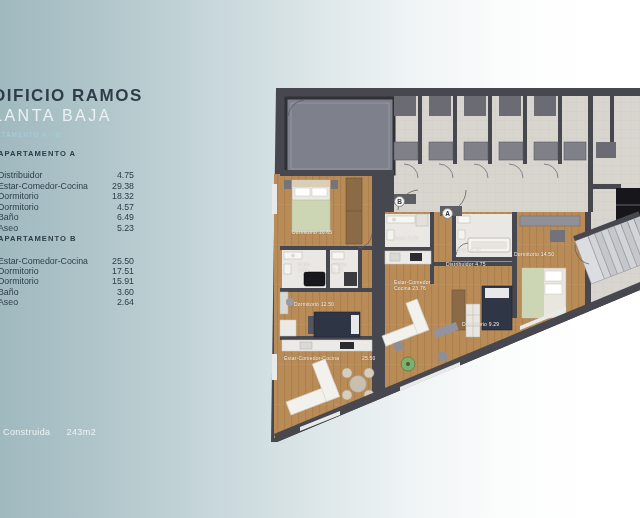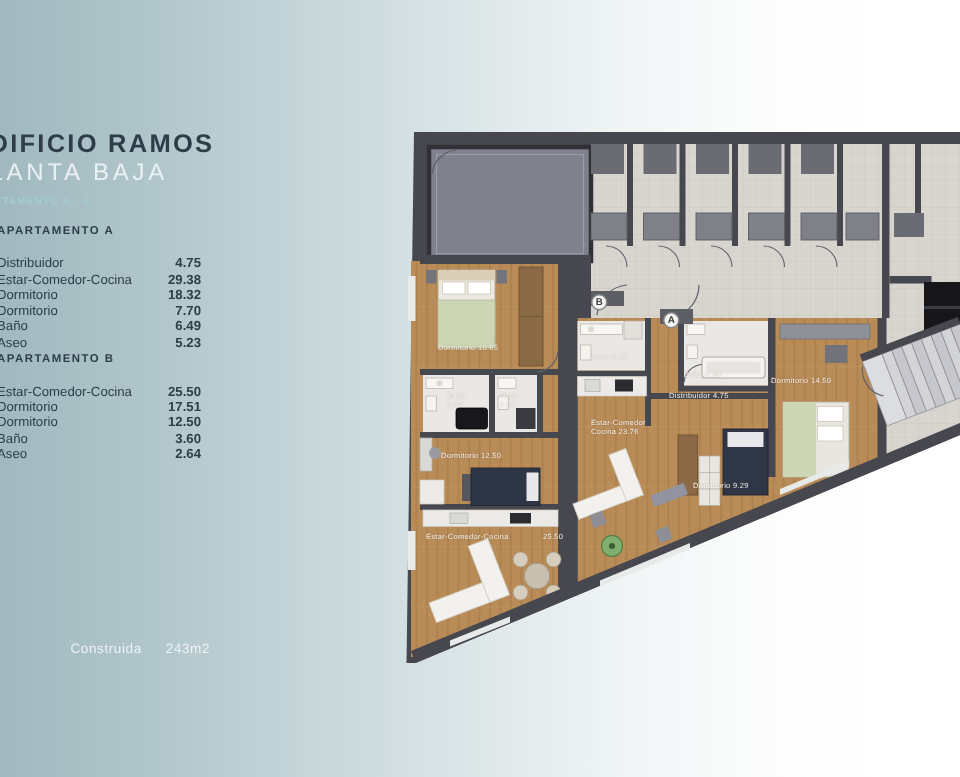--- a/index.html
+++ b/index.html
@@ -11,22 +11,22 @@
   .abs{position:absolute;}
   
   .title{left:-7px;top:86px;font-size:17px;font-weight:700;letter-spacing:1.5px;color:#2e3d48;white-space:nowrap;}
   .subtitle{left:-7px;top:107px;font-size:16px;font-weight:500;letter-spacing:2.5px;color:#eaf1f2;white-space:nowrap;}
   .aptline{left:-4px;top:131px;font-size:6.5px;font-weight:600;letter-spacing:0.9px;color:#a5cbd2;white-space:nowrap;}
   .sec-header{font-size:7.6px;font-weight:700;letter-spacing:1px;color:#2e3d48;white-space:nowrap;}
   .rows{width:136px;margin-left:-2px;}
   .row{display:flex;justify-content:space-between;align-items:baseline;color:#2e3d48;}
   .rowsA .row{height:10.6px;font-size:8.8px;}
   .rowsB .row{height:10.2px;font-size:8.8px;}
-  .row .val{font-weight:700;}
-  .footer{left:3px;top:427px;display:flex;gap:16px;font-size:9px;letter-spacing:0.4px;color:#eef3f4;white-space:nowrap;margin-left:44px;}
+  .row .val{font-weight:400;}
+  .footer{left:3px;top:427px;display:flex;gap:16px;font-size:9px;letter-spacing:0.4px;color:#eef3f4;white-space:nowrap;}
   
   .watermark{left:222px;top:238px;font-size:41px;font-weight:700;letter-spacing:-1px;
     color:rgba(255,255,255,0.55);z-index:30;white-space:nowrap;}
   
   .plan{left:270px;top:84px;width:370px;height:364px;}
   .plan svg{position:absolute;left:0;top:0;}
   .plan-label{position:absolute;color:rgba(255,255,255,0.92);font-size:5px;line-height:5.6px;
     letter-spacing:0.2px;white-space:nowrap;z-index:20;text-shadow:0 0 1px rgba(80,55,25,0.45);}
   .unit-marker{position:absolute;width:11px;height:11px;border-radius:50%;background:#f4f4f1;
     border:1px solid #85858c;color:#3a3a42;font-size:6.5px;font-weight:700;display:flex;
@@ -50,21 +50,21 @@
     <div class="row">
         <span>Estar-Comedor-Cocina</span>
         <span class="val">29.38</span>
       </div>
     <div class="row">
         <span>Dormitorio</span>
         <span class="val">18.32</span>
       </div>
     <div class="row">
         <span>Dormitorio</span>
-        <span class="val">7.70</span>
+        <span class="val">4.57</span>
       </div>
     <div class="row">
         <span>Baño</span>
         <span class="val">6.49</span>
       </div>
     <div class="row">
         <span>Aseo</span>
         <span class="val">5.23</span>
       </div>
   </div>
@@ -74,21 +74,21 @@
     <div class="row">
         <span>Estar-Comedor-Cocina</span>
         <span class="val">25.50</span>
       </div>
     <div class="row">
         <span>Dormitorio</span>
         <span class="val">17.51</span>
       </div>
     <div class="row">
         <span>Dormitorio</span>
-        <span class="val">12.50</span>
+        <span class="val">15.91</span>
       </div>
     <div class="row">
         <span>Baño</span>
         <span class="val">3.60</span>
       </div>
     <div class="row">
         <span>Aseo</span>
         <span class="val">2.64</span>
       </div>
   </div>

